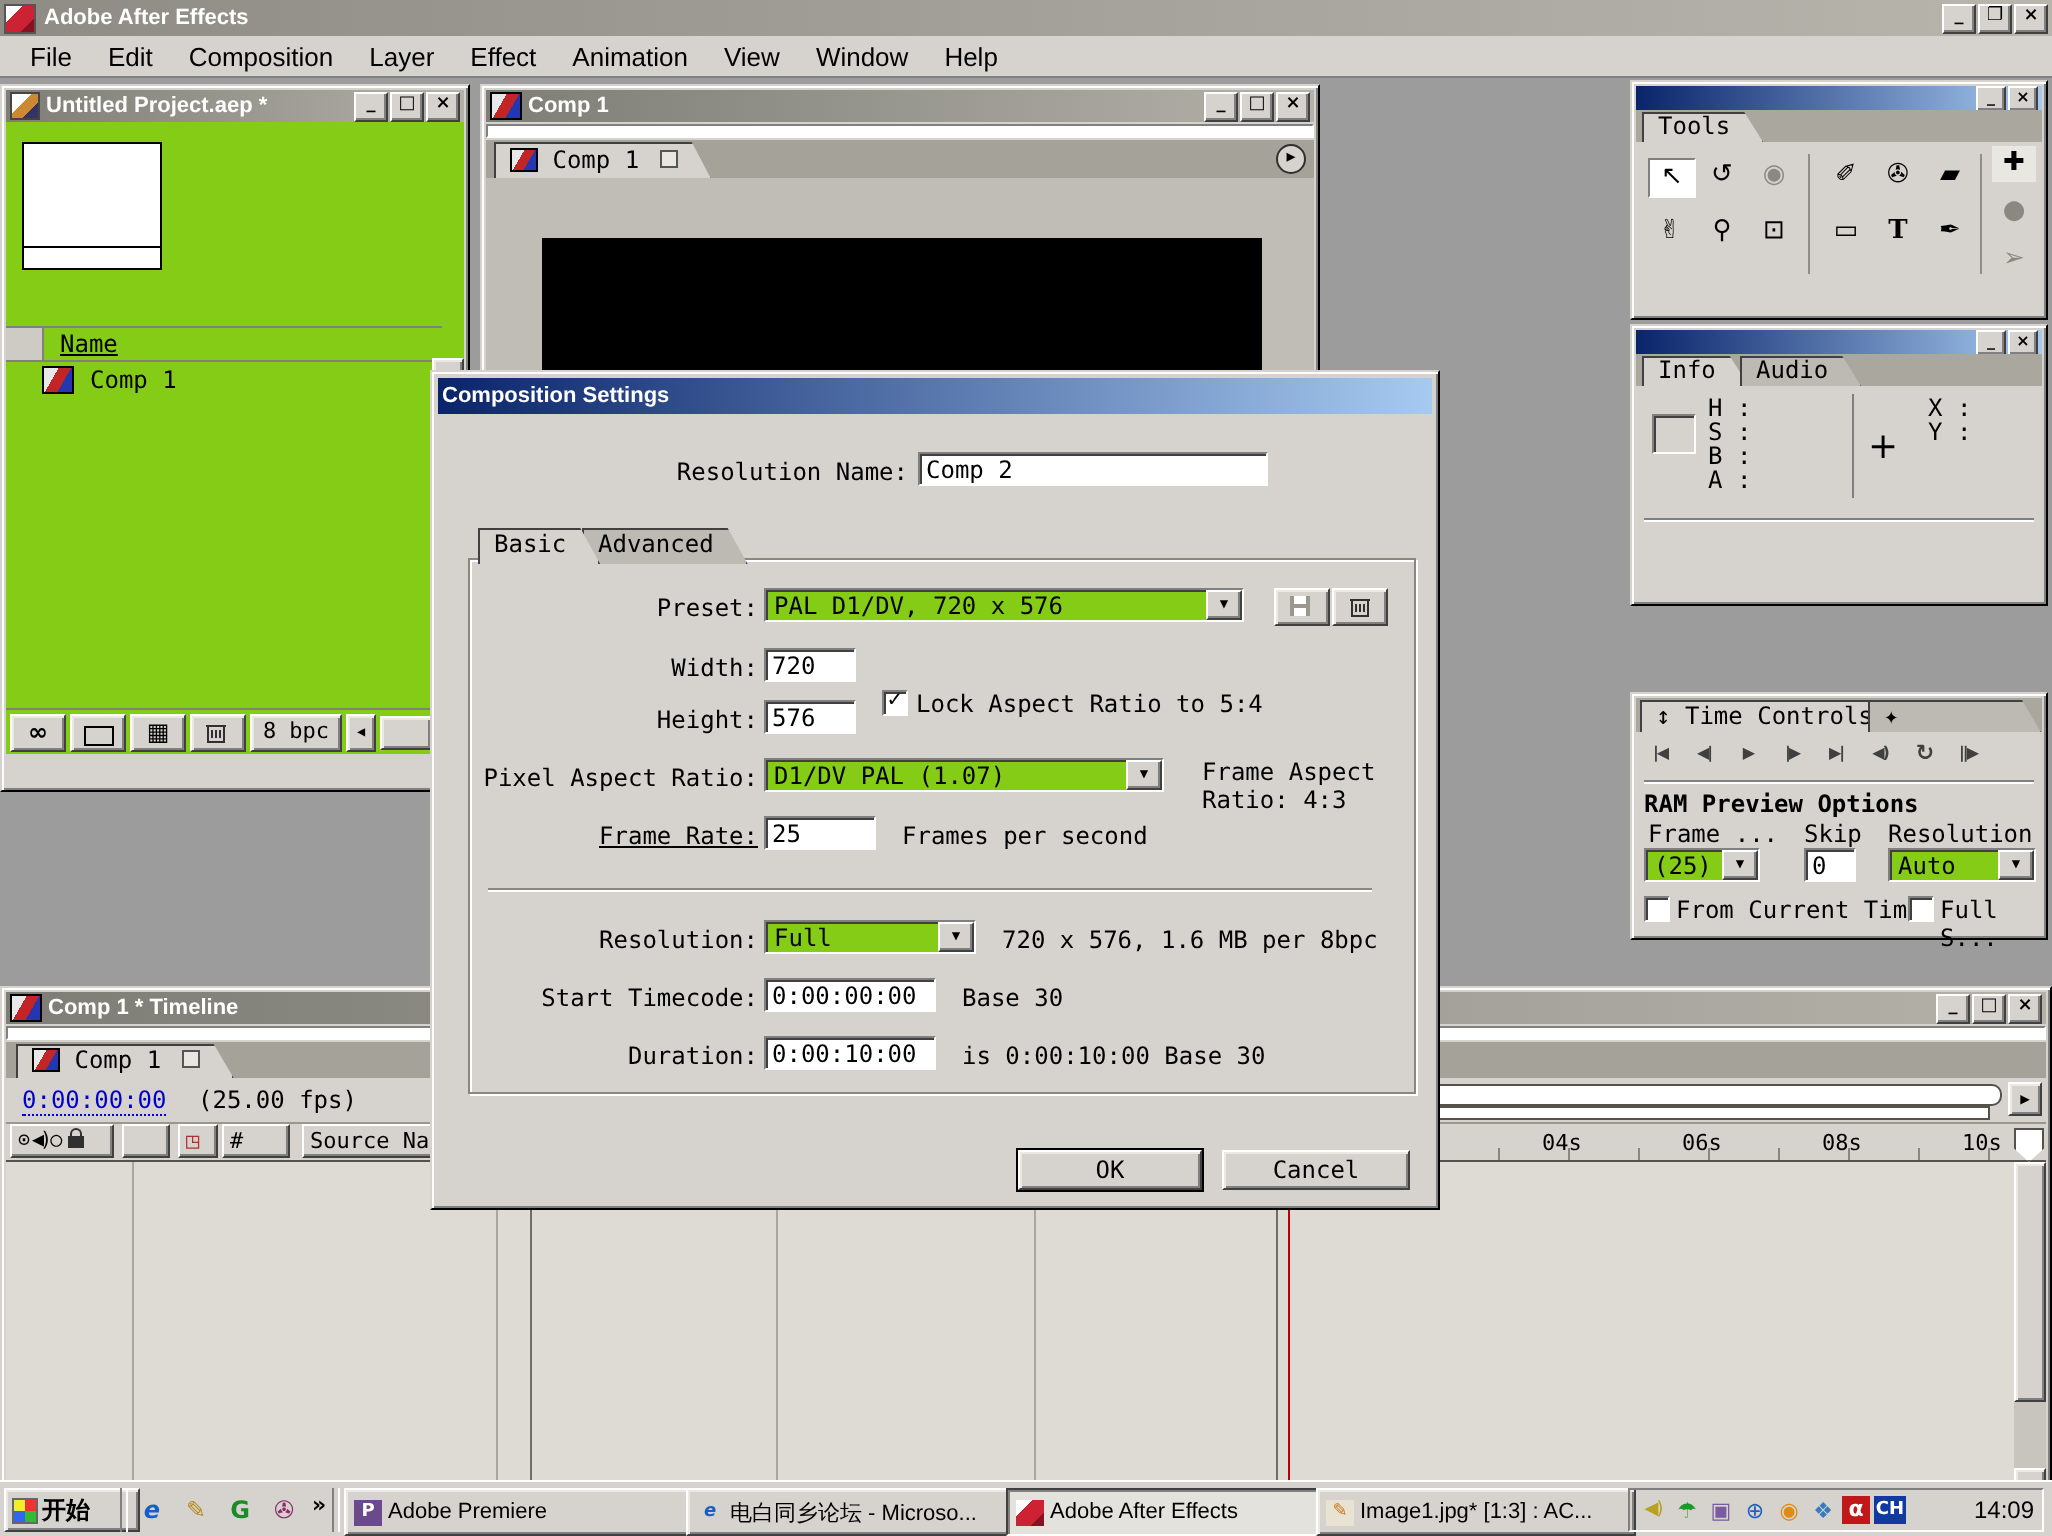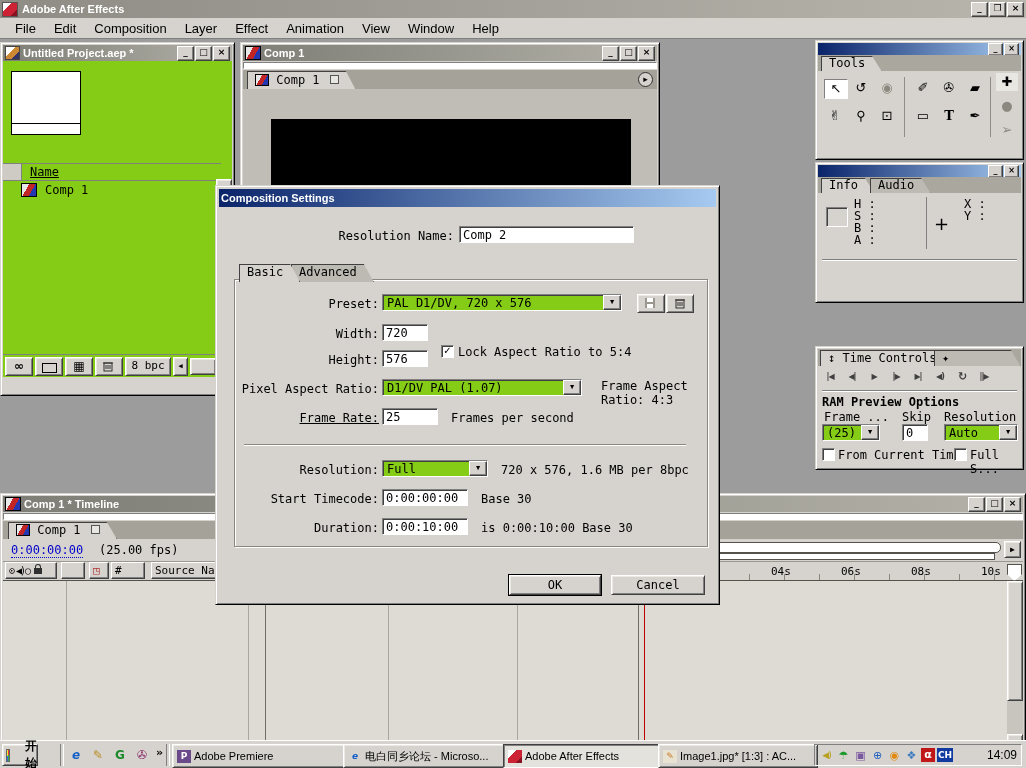--- a/index.html
+++ b/index.html
@@ -413,21 +413,21 @@
       <span class="dlbl" style="top:314px;">Duration:</span>
       <input class="field" style="left: 163px; top: 311px; width: 86px; height: 17px;" value="0:00:10:00">
       <span style="position:absolute;left:262px;top:314px;">is 0:00:10:00  Base 30</span>
 
       <span class="pbtn" style="left:290px;top:368px;width:92px;height:20px;outline:1px solid #000;">OK</span>
       <span class="pbtn" style="left:392px;top:368px;width:94px;height:20px;">Cancel</span>
     </div>
   </div>
 
   <div style="position:absolute;left:0;top:740px;width:1026px;height:28px;background:#d6d3ce;border-top:1px solid #fff;z-index:100;font-family:'Liberation Sans',sans-serif;">
-    <span class="raised" style="position:absolute;left:2px;top:3px;width:36px;height:22px;display:flex;align-items:center;gap:15px;padding-left:3px;box-sizing:border-box;">
+    <span class="raised" style="position:absolute;left:2px;top:3px;width:68px;height:22px;display:flex;align-items:center;gap:2px;padding-left:3px;box-sizing:border-box;">
       <span class="winflag"></span>
       <span style="font:bold 12px 'Liberation Sans',sans-serif;">开始</span>
     </span>
     <span style="position:absolute;left:60px;top:3px;width:2px;height:22px;border-left:1px solid #808080;border-right:1px solid #fff;"></span>
     <span class="qicon" style="position:absolute;left:68px;top:6px;color:#1560c8;font-style:italic;">e</span>
     <span class="qicon" style="position:absolute;left:90px;top:6px;color:#b78a1e;">✎</span>
     <span class="qicon" style="position:absolute;left:112px;top:6px;color:#1a8a2a;">G</span>
     <span class="qicon" style="position:absolute;left:134px;top:6px;color:#8a2a6a;">✇</span>
     <span style="position:absolute;left:156px;top:5px;font:bold 11px 'DejaVu Sans',sans-serif;">»</span>
     <span style="position:absolute;left:166px;top:3px;width:2px;height:22px;border-left:1px solid #808080;border-right:1px solid #fff;"></span>

